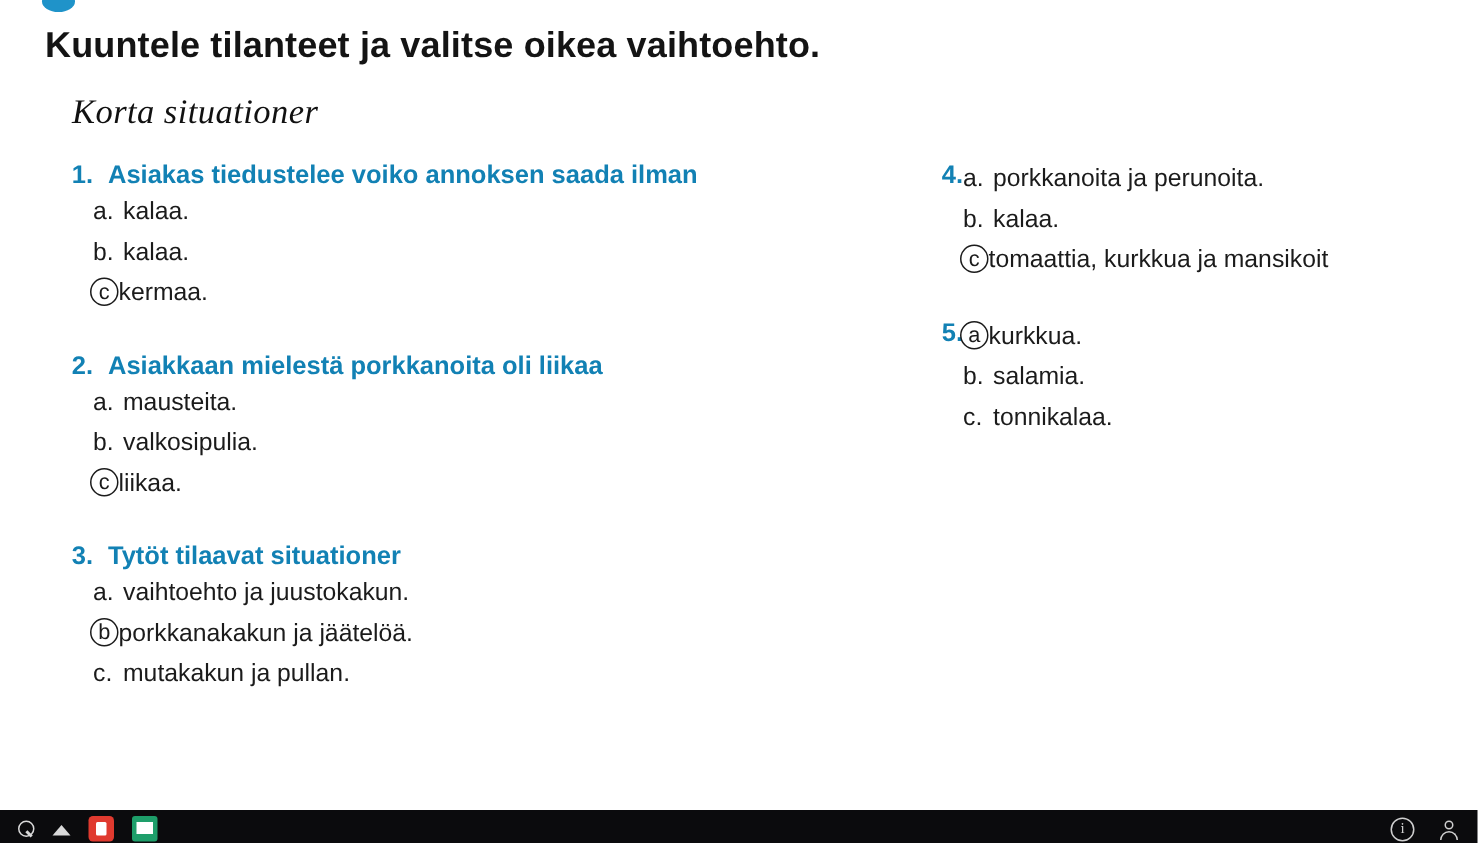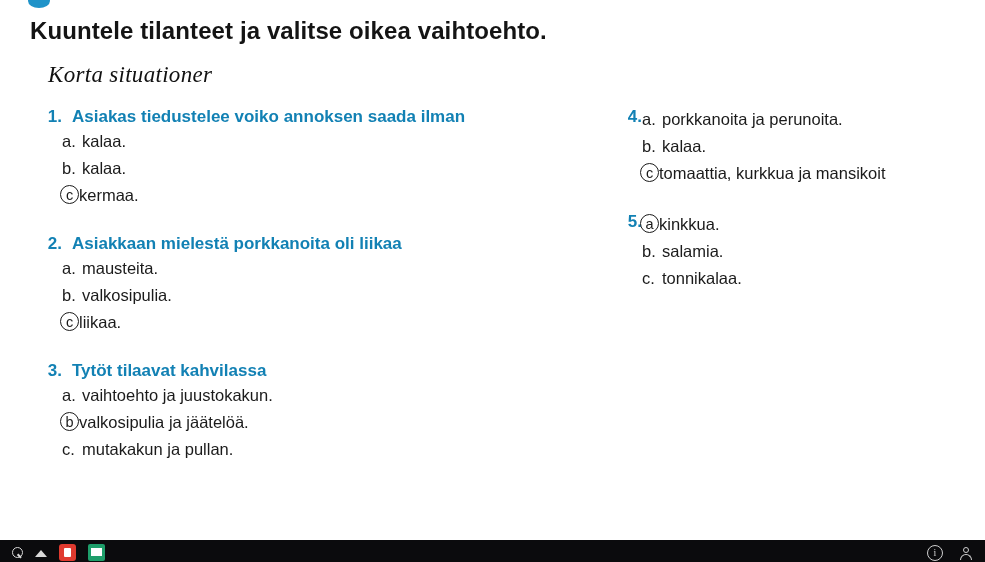--- a/index.html
+++ b/index.html
@@ -285,29 +285,29 @@
         </div>
         <div class="opt circled">
           <span class="lbl">c</span>
           <span class="txt">liikaa.</span>
         </div>
       </div>
 
       <div class="qblock">
         <div class="qhead">
           <span class="qnum">3.</span>
-          <span>Tytöt tilaavat kahvilassa</span>
+          <span>Tytöt tilaavat situationer</span>
         </div>
         <div class="opt">
           <span class="lbl">a.</span>
           <span class="txt">vaihtoehto ja juustokakun.</span>
         </div>
         <div class="opt circled">
           <span class="lbl">b</span>
-          <span class="txt">valkosipulia ja jäätelöä.</span>
+          <span class="txt">porkkanakakun ja jäätelöä.</span>
         </div>
         <div class="opt">
           <span class="lbl">c.</span>
           <span class="txt">mutakakun ja pullan.</span>
         </div>
       </div>
 
     </div>
 
     <div class="col col-right">
@@ -329,21 +329,21 @@
           <span class="txt">tomaattia, kurkkua ja mansikoit</span>
         </div>
       </div>
 
       <div class="qblock">
         <div class="qhead">
           <span class="qnum">5.</span>
         </div>
         <div class="opt circled">
           <span class="lbl">a</span>
-          <span class="txt">kinkkua.</span>
+          <span class="txt">kurkkua.</span>
         </div>
         <div class="opt">
           <span class="lbl">b.</span>
           <span class="txt">salamia.</span>
         </div>
         <div class="opt">
           <span class="lbl">c.</span>
           <span class="txt">tonnikalaa.</span>
         </div>
       </div>

